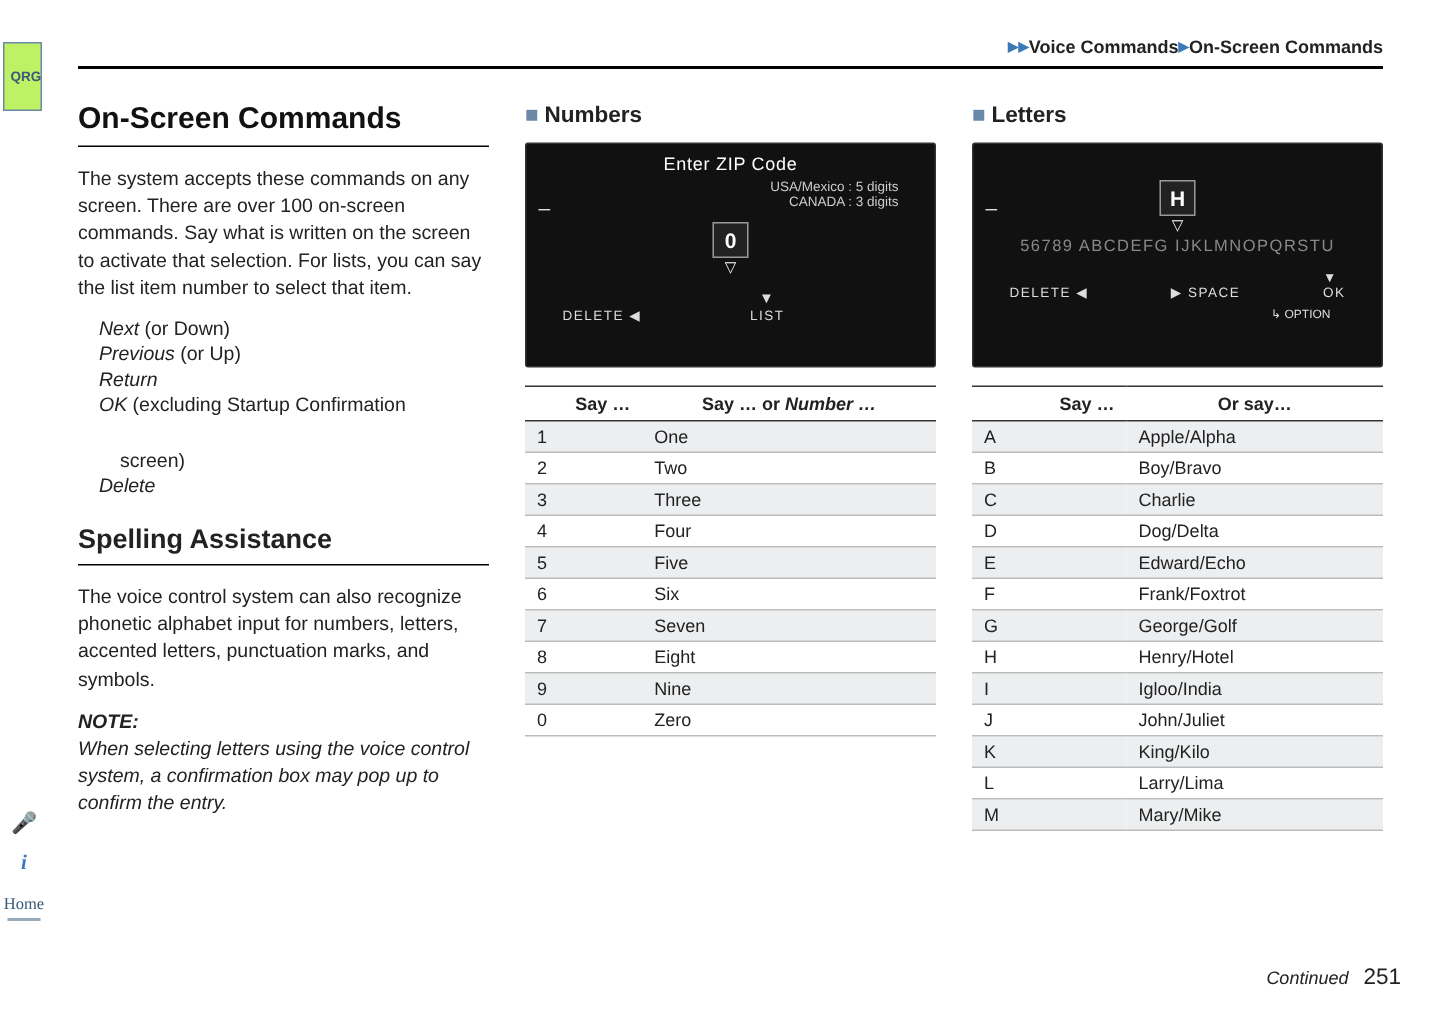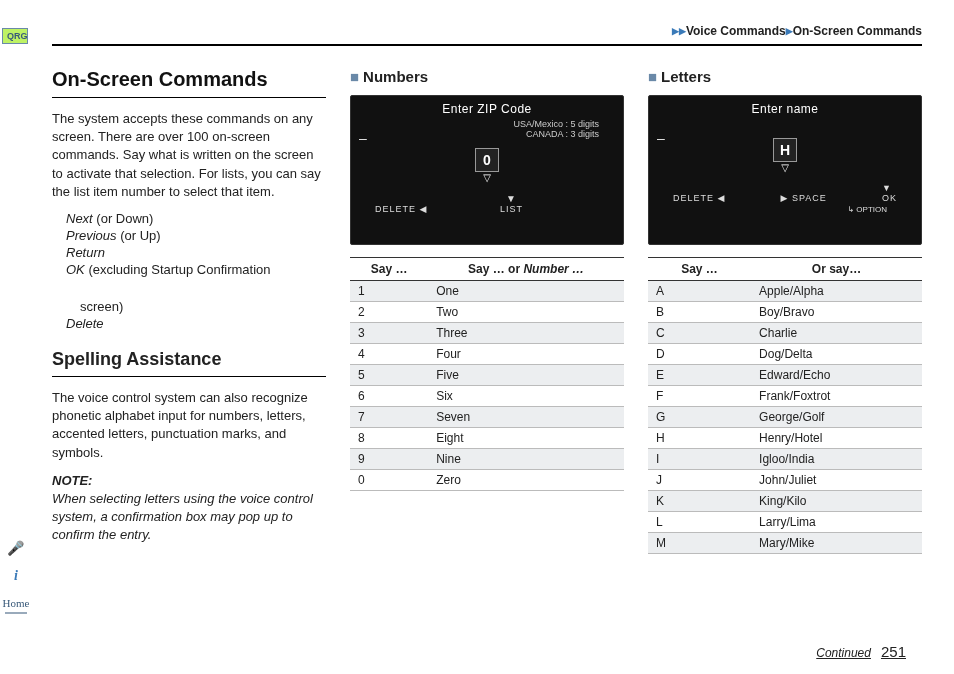--- a/index.html
+++ b/index.html
@@ -129,52 +129,51 @@
   .screenshot .bottomrow .mid .arrow { font-size: 10px; }
   .screenshot .option {
     position: absolute;
     right: 34px;
     bottom: 30px;
     font-size: 8px;
     color: #ddd;
   }
   table { width: 100%; border-collapse: collapse; font-size: 12px; }
   th {
-    text-align: center;
+    text-align: right;
     font-weight: 700;
     padding: 4px 8px;
     border-top: 1px solid #333;
     border-bottom: 1px solid #333;
     background: #fff;
   }
   th.center { text-align: center; }
   td { padding: 3px 8px; border-bottom: 1px solid #bbb; }
   tr.shade td { background: #eceef0; }
   .footer {
     position: absolute;
     bottom: 14px;
-    right: 48px;
+    right: 20px;
     font-size: 12px;
-    text-decoration: underline;
   }
   .footer .cont { font-style: italic; margin-right: 10px; }
   .footer .pnum { font-size: 15px; }
   .side-tabs {
     position: absolute;
     left: 0;
     top: 28px;
     width: 28px;
   }
   .qrg-tab {
     background: #bef264;
     border: 1px solid #6a89a8;
     color: #3a5a7a;
     font-size: 9px;
     font-weight: 700;
-    padding: 2px 4px;
+    padding: 17px 4px;
     text-align: center;
     margin-left: 2px;
   }
   .side-icons {
     position: absolute;
     left: 2px;
     bottom: 60px;
     width: 28px;
     display: flex;
     flex-direction: column;
@@ -301,25 +300,25 @@
               <td>0</td>
               <td>Zero</td>
             </tr>
           </tbody>
       </table>
     </div>
 
     <div class="col">
       <div class="section-title"><span class="sq">■</span><span>Letters</span></div>
       <div class="screenshot">
-        <div class="title">Enter name</div>
         <div style="height:18px"></div>
         <div class="dash">–</div>
         <div class="letterbox">H</div>
         <div class="pointer">▽</div>
+        <div class="strip"><span class="dim">56789   ABCDEFG</span> <span class="dim">IJKLMNOPQRSTU</span></div>
         <div class="option">↳ <span>OPTION</span></div>
         <div class="bottomrow">
           <span><span>DELETE</span> ◀</span>
           <span class="mid">▶ <span>SPACE</span></span>
           <span><span class="arrow">▼</span><br><span>OK</span></span>
         </div>
       </div>
       <table>
         <thead>
             <tr>

